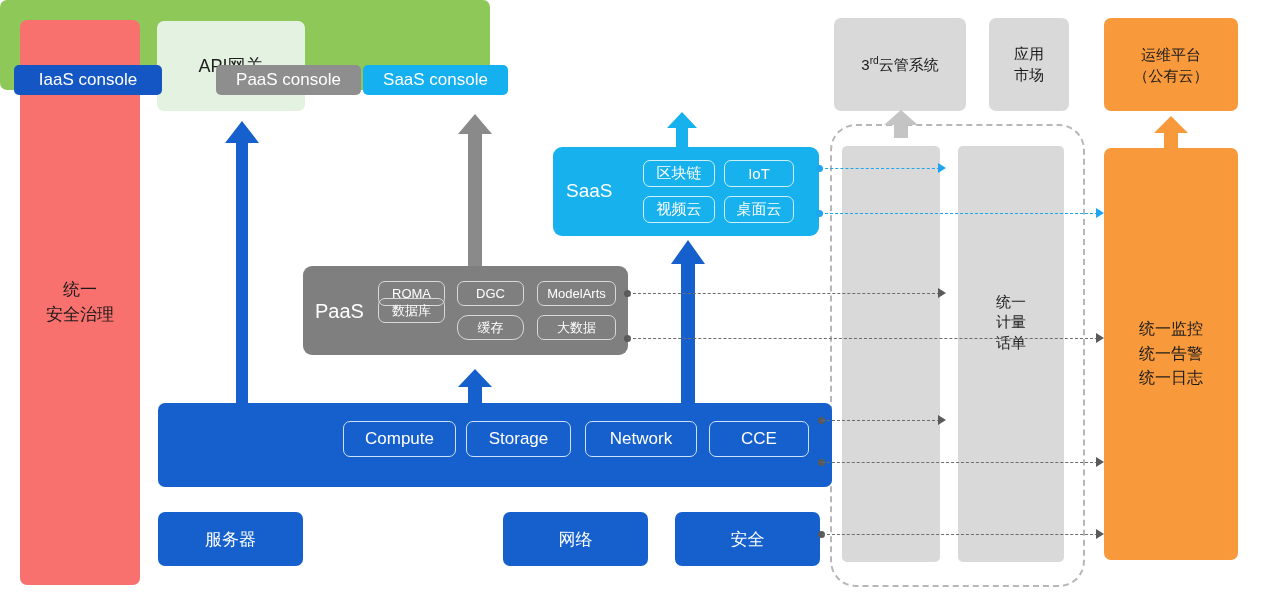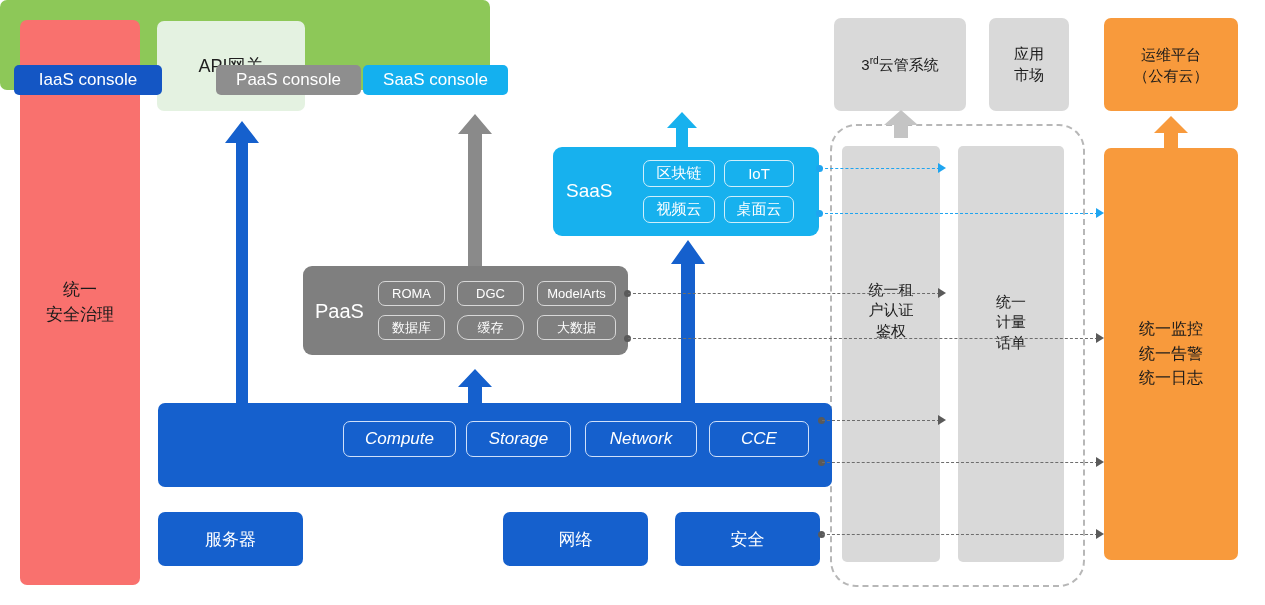--- a/index.html
+++ b/index.html
@@ -34,21 +34,21 @@
   .tag{position:absolute;border:1.6px solid #cfeffb;border-radius:7px;display:flex;align-items:center;justify-content:center;color:#fff;font-size:15px;box-sizing:border-box;}
 
   
   .paasbox{position:absolute;background:#7f7f7f;border-radius:9px;}
   .paaslabel{position:absolute;color:#fff;font-size:20px;}
   .ptag{position:absolute;border:1.6px solid #d8d8d8;border-radius:7px;display:flex;align-items:center;justify-content:center;color:#fff;font-size:13px;box-sizing:border-box;}
 
   
   .infrabar{position:absolute;background:#1560cd;border-radius:7px;}
   .infralabel{position:absolute;color:#fff;font-size:17px;}
-  .itag{position:absolute;border:1.6px solid #cfe0fa;border-radius:7px;display:flex;align-items:center;justify-content:center;color:#fff;font-size:17px;box-sizing:border-box;font-style:italic;}
+  .itag{position:absolute;border:1.6px solid #cfe0fa;border-radius:7px;display:flex;align-items:center;justify-content:center;color:#fff;font-size:17px;box-sizing:border-box;}
 
   
   .hwbox{background:#1560cd;border-radius:7px;color:#fff;font-size:17px;}
 
   
   .dashcontainer{position:absolute;border:2.4px dashed #b7b7b7;border-radius:26px;box-sizing:border-box;}
   .graycol{position:absolute;background:#d9d9d9;border-radius:5px;}
   .graycollabel{position:absolute;color:#1a1a1a;font-size:15px;line-height:1.35;text-align:center;}
 
   
@@ -121,25 +121,20 @@
 
   <div class="dashcontainer" style="left:830px;top:124px;width:255px;height:463px;"></div>
 
   <svg class="varrow" style="left:880px;top:110px;" width="42" height="28">
     <polygon points="21,0 38,15 28,15 28,28 14,28 14,15 4,15" fill="#c4c4c4"></polygon>
   </svg>
 
   <div class="graycol" style="left:842px;top:146px;width:98px;height:416px;"></div>
   <div class="graycol" style="left:958px;top:146px;width:106px;height:416px;"></div>
 
-  <div class="graycollabel" style="left:842px;top:280px;width:98px;">
-    <div>统一租</div>
-    <div>户认证</div>
-    <div>鉴权</div>
-  </div>
   <div class="graycollabel" style="left:958px;top:292px;width:106px;">
     <div>统一</div>
     <div>计量</div>
     <div>话单</div>
   </div>
 
   <div class="saasbox" style="left:553px;top:147px;width:266px;height:89px;"></div>
   <div class="saaslabel" style="left:566px;top:180px;">SaaS</div>
   <div class="tag" style="left:643px;top:160px;width:72px;height:27px;">
     <span>区块链</span>
@@ -162,21 +157,21 @@
   <div class="paaslabel" style="left:315px;top:300px;">PaaS</div>
   <div class="ptag" style="left:378px;top:281px;width:67px;height:25px;">
     <span>ROMA</span>
     </div>
   <div class="ptag" style="left:457px;top:281px;width:67px;height:25px;">
     <span>DGC</span>
     </div>
   <div class="ptag" style="left:537px;top:281px;width:79px;height:25px;">
     <span>ModelArts</span>
     </div>
-  <div class="ptag" style="left:378px;top:315px;width:67px;height:25px;">
+  <div class="ptag" style="left:378px;top:298px;width:67px;height:25px;">
     <span>数据库</span>
     </div>
   <div class="ptag" style="left:457px;top:315px;width:67px;height:25px;border-radius:11px;">
     <span>缓存</span>
     </div>
   <div class="ptag" style="left:537px;top:315px;width:79px;height:25px;">
     <span>大数据</span>
     </div>
 
   <svg class="varrow" style="left:456px;top:114px;" width="38" height="152">

